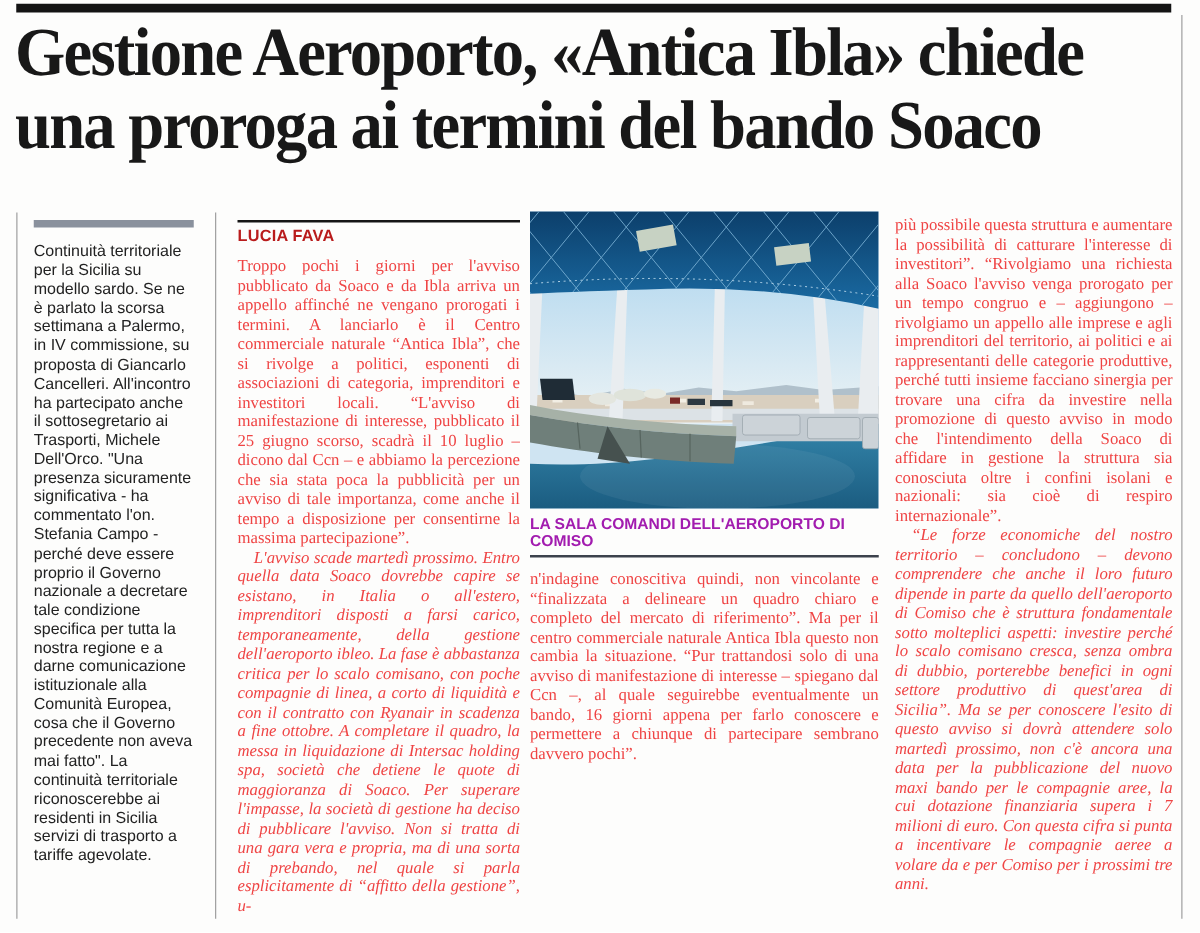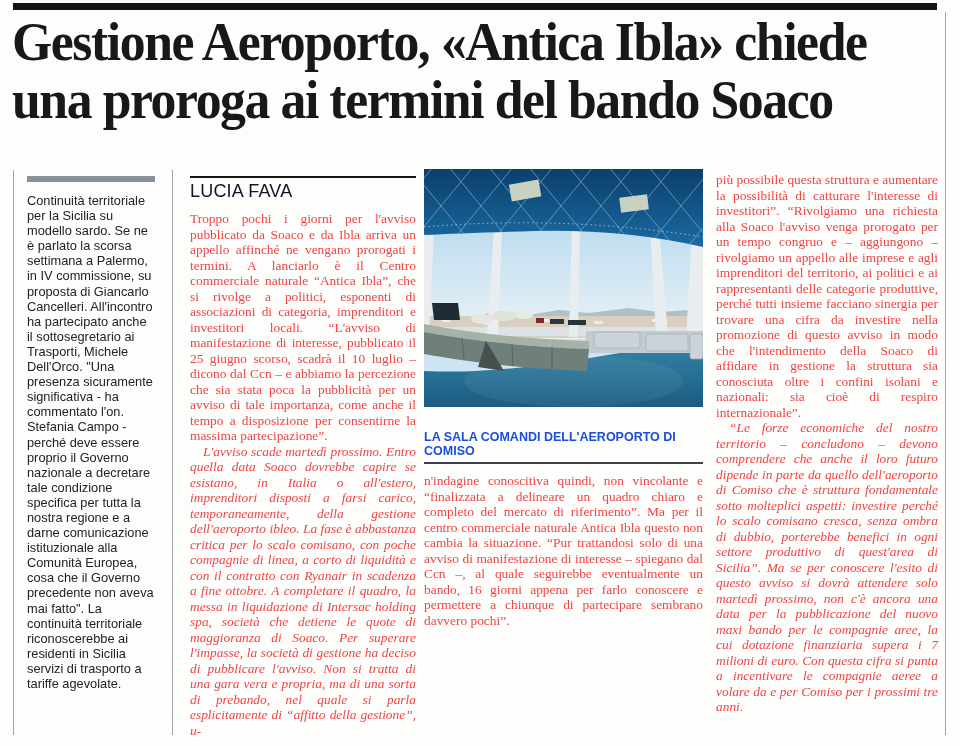--- a/index.html
+++ b/index.html
@@ -30,28 +30,28 @@
   
   .col{position:absolute;top:168px;}
   .col1{left:190px;width:226px;}
   .col2{left:424px;width:279px;}
   .col3{left:716px;width:222px;}
   .col p{margin:0;text-align:justify;font-size:13.4px;line-height:15.5px;color:#ef4444;}
   .col p.indent{text-indent:13px;font-style:italic;}
   .col3 p:first-child{margin-top:4px;}
 
   .byline-rule{height:2px;background:#161616;margin-top:8px;}
-  .byline{font-family:"Liberation Sans",sans-serif;font-weight:400;font-size:18px;
-    color:#0f172a;margin:3px 0 9px 0;letter-spacing:.2px;}
+  .byline{font-family:"Liberation Sans",sans-serif;font-weight:700;font-size:13px;
+    color:#b91c1c;margin:3px 0 9px 0;letter-spacing:.2px;}
 
   .photo{position:relative;width:279px;height:238px;margin:1px 0 0 0;overflow:hidden;
     background:#cfe4f2;}
   .photo svg{display:block;}
   .caption{font-family:"Liberation Sans",sans-serif;font-weight:700;font-size:12.5px;
-    color:#1d4ed8;padding:23px 0 4px 0;}
+    color:#a21caf;padding:5px 0 4px 0;}
   .caption-rule{height:2px;background:#3c424c;margin-bottom:9px;}
 </style>
 </head>
 <body>
 
 <div class="page">
 
   <div class="top-rule"></div>
 
   <h1 class="headline">

